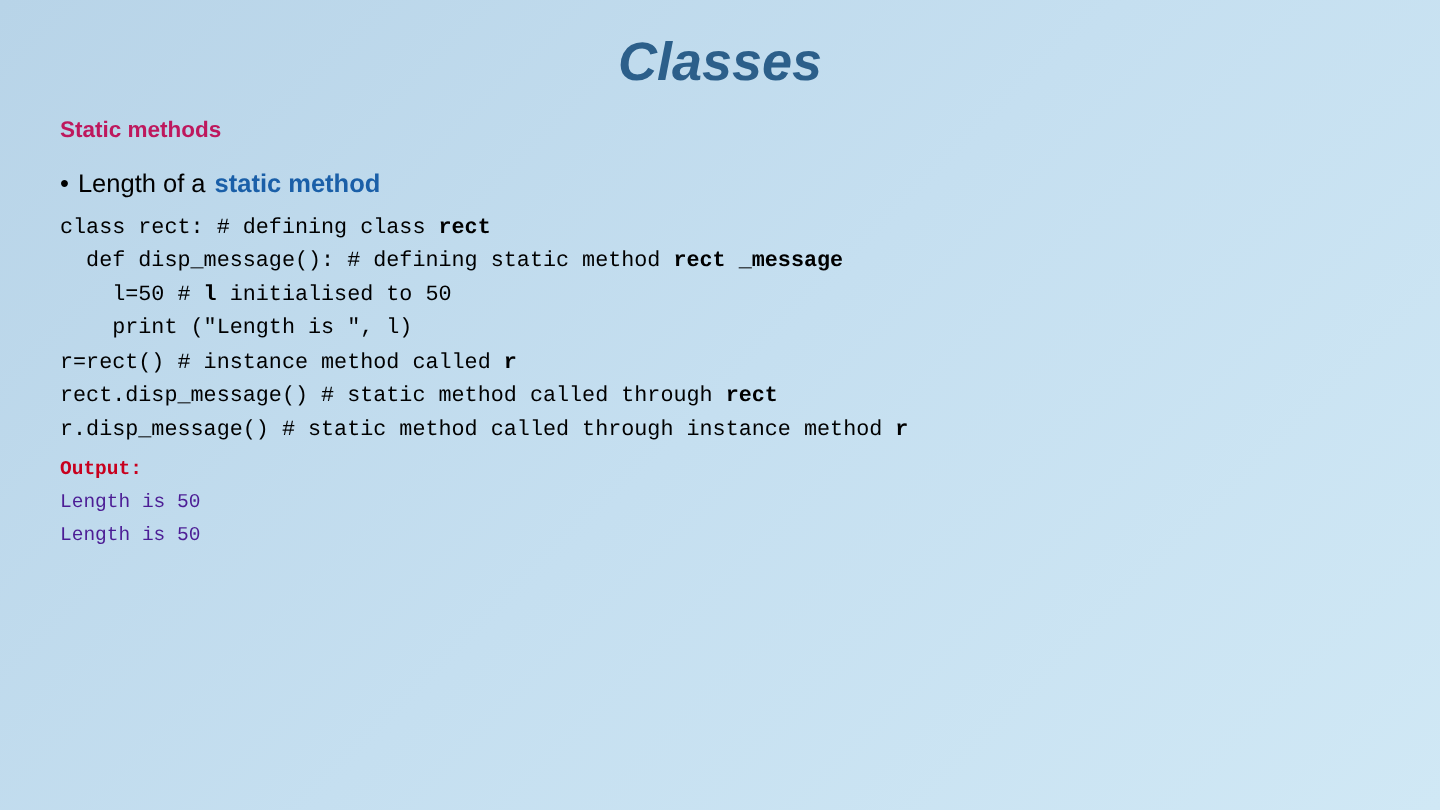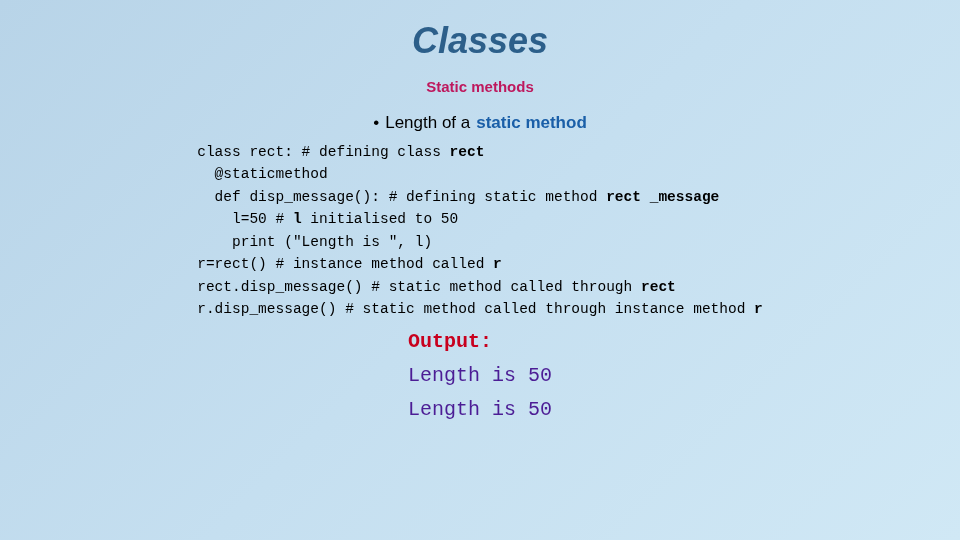--- a/index.html
+++ b/index.html
@@ -11,21 +11,20 @@
       font-family: Arial, sans-serif;
       overflow: hidden;
     }
 
     .slide {
       width: 960px;
       height: 540px;
       padding: 20px 40px 30px 40px;
       display: flex;
       flex-direction: column;
-      align-items: center;
     }
 
     .title {
       text-align: center;
       font-size: 36px;
       font-weight: bold;
       color: #2c5f8a;
       margin-bottom: 16px;
       font-style: italic;
     }
@@ -65,21 +64,21 @@
       margin-bottom: 4px;
     }
 
     .code-line {
       display: block;
       white-space: pre;
     }
 
     .output-section {
       font-family: 'Courier New', Courier, monospace;
-      font-size: 20px;
+      font-size: 13px;
       line-height: 1.7;
     }
 
     .output-label {
       color: #c8001e;
       font-weight: bold;
     }
 
     .output-value {
       color: #4c1d95;
@@ -98,21 +97,20 @@
   <div class="bullet-line">
     <span class="bullet-dot">•</span>
     <span>Length of a </span>
     <span class="highlight-blue">static method</span>
   </div>
 
   <div class="code-block">
 
     <span class="code-line">class rect: # defining class <strong>rect</strong></span>
 
-    <span class="code-line">  @staticmethod</span>
 
     <span class="code-line">  def disp_message(): # defining static method <strong>rect _message</strong></span>
 
     <span class="code-line">    l=50 # <strong>l</strong> initialised to 50</span>
 
     <span class="code-line">    print ("Length is ", l)</span>
 
     <span class="code-line">r=rect() # instance method called <strong>r</strong></span>
 
     <span class="code-line">rect.disp_message() # static method called through <strong>rect</strong></span>

